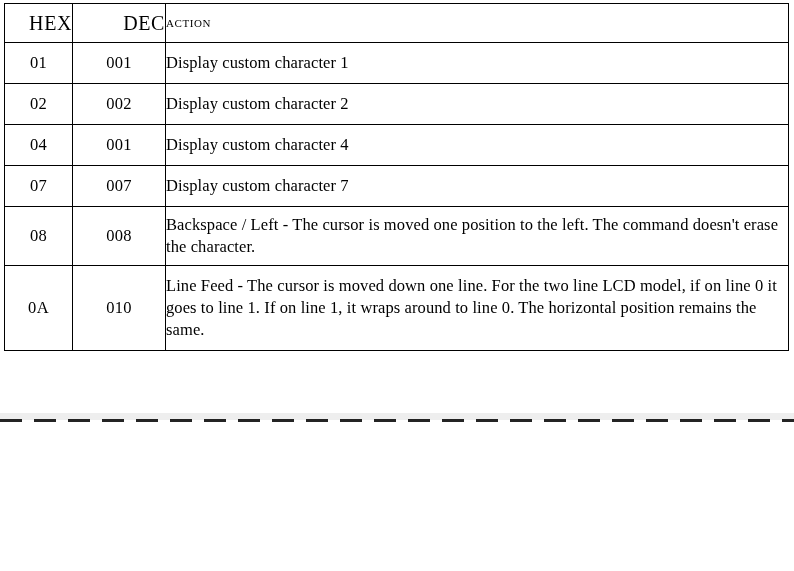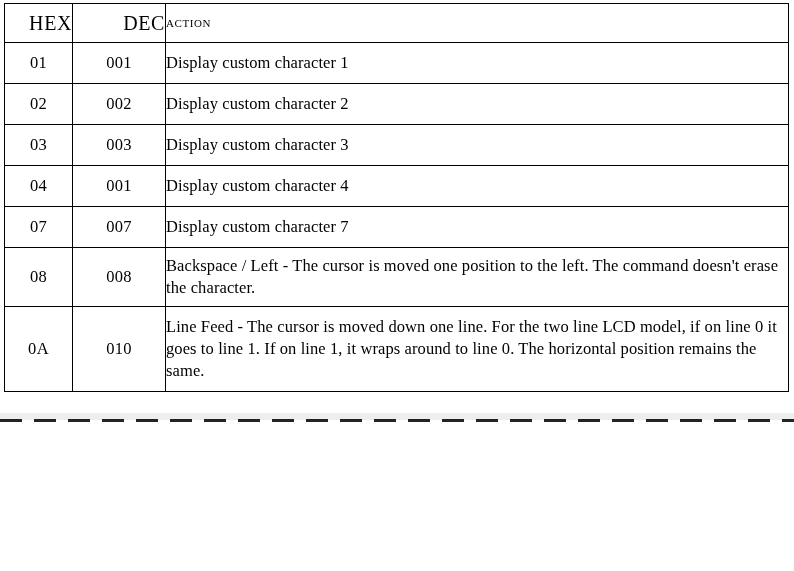--- a/index.html
+++ b/index.html
@@ -136,25 +136,20 @@
         <td class="cell-dec">001</td>
         <td class="cell-action">Display custom character 1</td>
       </tr>
 
       <tr class="data-row row-h1">
         <td class="cell-hex">02</td>
         <td class="cell-dec">002</td>
         <td class="cell-action">Display custom character 2</td>
       </tr>
 
-      <tr class="data-row row-h1">
-        <td class="cell-hex">03</td>
-        <td class="cell-dec">003</td>
-        <td class="cell-action">Display custom character 3</td>
-      </tr>
 
       <tr class="data-row row-h1">
         <td class="cell-hex">04</td>
         <td class="cell-dec">001</td>
         <td class="cell-action">Display custom character 4</td>
       </tr>
 
 
 
       <tr class="data-row row-h1">

